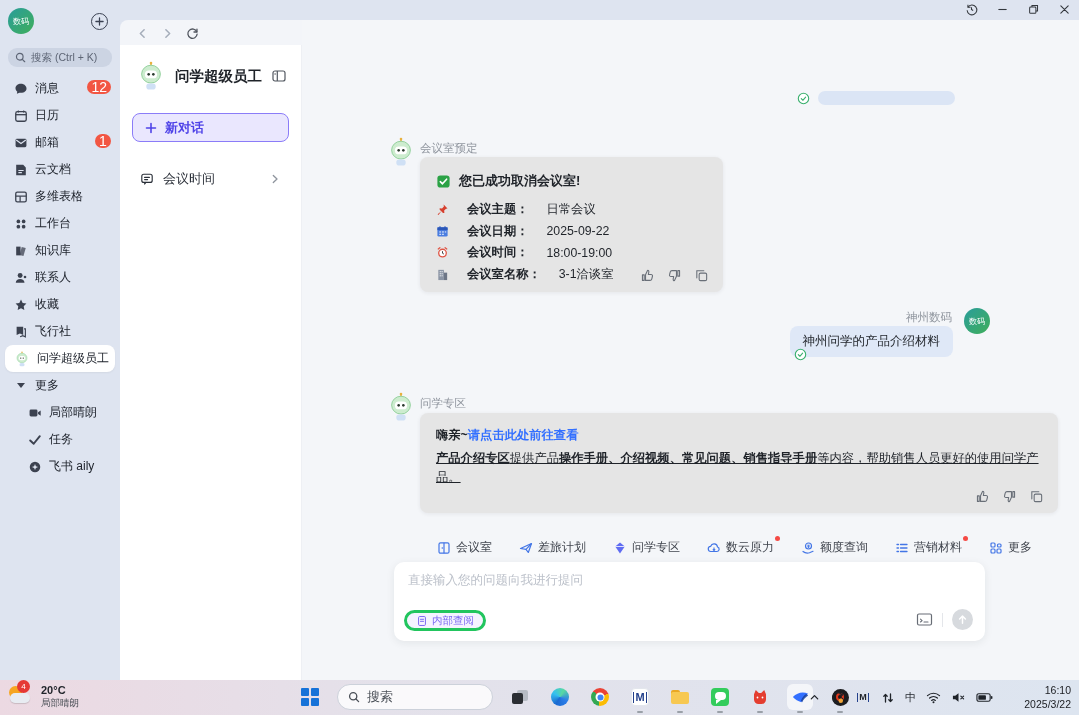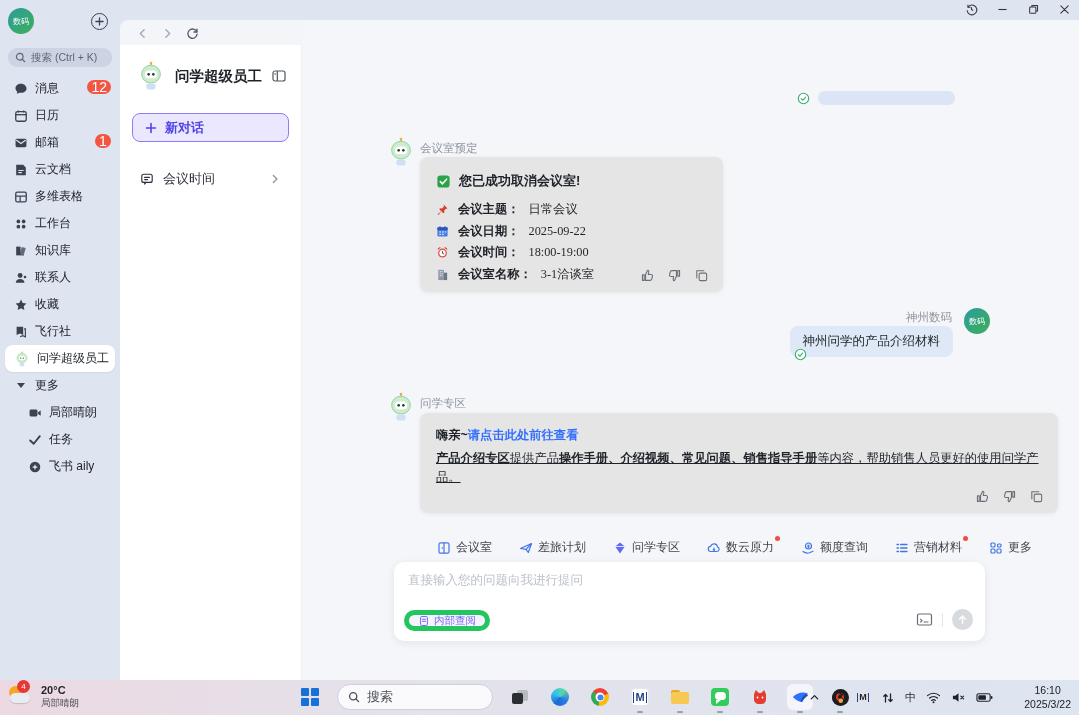--- a/index.html
+++ b/index.html
@@ -62,21 +62,21 @@
   .actions .abtn { width:15px; height:15px; }
   .flip { transform:rotate(180deg); }
 
   .skel-row { position:absolute; top:71px; right:124px; display:flex; align-items:center; gap:8px; }
   .skel-bar { width:137px; height:14px; border-radius:7px; background:#dbe5f5; }
 
   .b1-avatar { position:absolute; left:84px; top:117px; }
   .b1-name { position:absolute; left:118px; top:121px; }
   .card1 { left:118px; top:137px; width:303px; height:135px; padding:15px 16px; }
   .card1 .title-row { display:flex; align-items:center; gap:8px; font-size:13px; font-weight:bold; margin-bottom:11px; }
-  .frow { display:flex; align-items:center; gap:9px; font-size:12.3px; margin-bottom:4.5px;font-family:Liberation Serif, serif; }
+  .frow { display:flex; align-items:center; gap:18px; font-size:12.3px; margin-bottom:4.5px; }
   .frow .flabel { font-weight:bold; }
   .frow .fvalue { color:#1f2329; }
 
   .u-name { position:absolute; top:290px; right:127px; }
   .u-avatar { position:absolute; top:288px; right:89px; }
   .u-avatar .avatar-green { width:26px; height:26px; }
   .u-bubble { position:absolute; top:306px; right:126px; background:#dfe8f7; border-radius:8px; padding:7px 13px; font-size:12.5px; color:#1f2329; }
   .u-read { position:absolute; top:328px; left:492px; width:13px; height:13px; }
 
   .b2-avatar { position:absolute; left:84px; top:372px; }
@@ -89,21 +89,21 @@
 
   .tabsrow { position:absolute; left:135px; top:519px; display:flex; align-items:center; gap:27px; }
   .tab { display:flex; align-items:center; gap:5px; color:#40454e; font-size:12px; position:relative; }
   .tab .dot { position:absolute; top:-3px; right:-6px; width:5px; height:5px; border-radius:50%; background:#f54a45; }
 
   .composer { position:absolute; left:92px; top:542px; width:591px; height:79px; background:#fff; border-radius:10px; box-shadow:0 2px 8px rgba(31,35,41,.08); }
   .composer textarea { position:absolute; left:14px; top:10px; right:80px; height:34px; border:0; outline:0; resize:none;
     font-family:inherit; font-size:12.5px; color:#1f2329; background:transparent; }
   .composer textarea::placeholder { color:#bcc1ca; }
   .scope-pill { position:absolute; left:10px; bottom:10px; height:21px; display:flex; align-items:center; gap:4px; padding:0 9px;
-    border:5px solid #22c55e; background:#f5f3ff; border-radius:11px; color:#7a68f2; font-size:10.5px; }
+    border:3px solid #22c55e; background:#f5f3ff; border-radius:11px; color:#7a68f2; font-size:10.5px; }
   .comp-right { position:absolute; right:12px; bottom:11px; display:flex; align-items:center; gap:9px; }
   .comp-sep { width:1px; height:14px; background:#e4e6ea; }
   .send-btn { width:21px; height:21px; border-radius:50%; background:#d7dade; display:flex; align-items:center; justify-content:center; }
 
   
   .taskbar { position:absolute; left:0; bottom:0; width:1079px; height:35px;
     background:linear-gradient(90deg,#ecd9e2 0%,#e4e1ea 35%,#dde5f0 100%); display:block; }
   .weather { position:absolute; left:7px; top:3px; display:flex; align-items:center; gap:6px; }
   .w-icon { position:relative; width:28px; height:26px; }
   .w-sun { position:absolute; left:2px; top:3px; width:13px; height:13px; border-radius:50%; background:#f6a623; }
@@ -134,21 +134,21 @@
   .folder { position:relative; width:18px; height:14px; }
   .folder::before { content:""; position:absolute; left:0; top:0; width:9px; height:5px; background:#e9a825; border-radius:2px 2px 0 0; }
   .folder::after { content:""; position:absolute; left:0; top:2px; width:18px; height:12px; background:#f7c852; border-radius:2px; }
   .wechat { width:18px; height:18px; background:#33cc5c; border-radius:4px; position:relative; }
   .wechat::before { content:""; position:absolute; left:3.5px; top:4px; width:11px; height:8px; background:#fff; border-radius:4px; }
   .wechat::after { content:""; position:absolute; left:5px; bottom:2.5px; width:0; height:0; border-top:4px solid #fff; border-right:5px solid transparent; }
   .record { width:17px; height:17px; border-radius:50%; background:#1c1c1e; display:flex; align-items:center; justify-content:center; }
   .record i { width:8px; height:8px; border-radius:50%; border:2.5px solid #e0391f; }
   .tray { position:absolute; right:86px; top:0; height:35px; display:flex; align-items:center; gap:10px; color:#1f2329; }
   .tray .ime { font-size:11px; }
-  .clock { position:absolute; right:8px; top:4px; text-align:center; font-size:10.5px; line-height:1.3; color:#1b1d21; }
+  .clock { position:absolute; right:8px; top:4px; text-align:right; font-size:10.5px; line-height:1.3; color:#1b1d21; }
 
   .interact { cursor:pointer; }
 </style>
 </head>
 <body>
 
 <svg width="0" height="0" style="position:absolute">
   <defs>
     <symbol id="sym-robot" viewBox="0 0 32 32">
       <line x1="16" y1="2" x2="16" y2="5" stroke="#e8b13f" stroke-width="1.6"></line>

